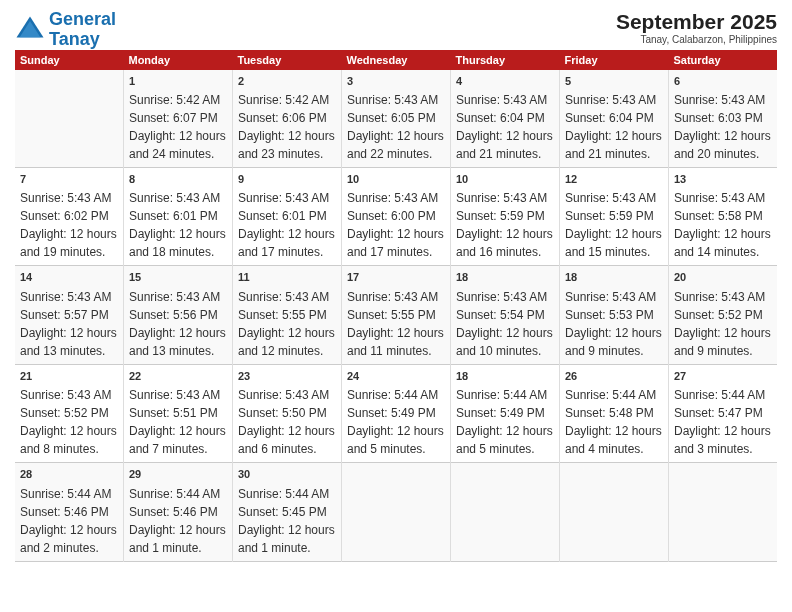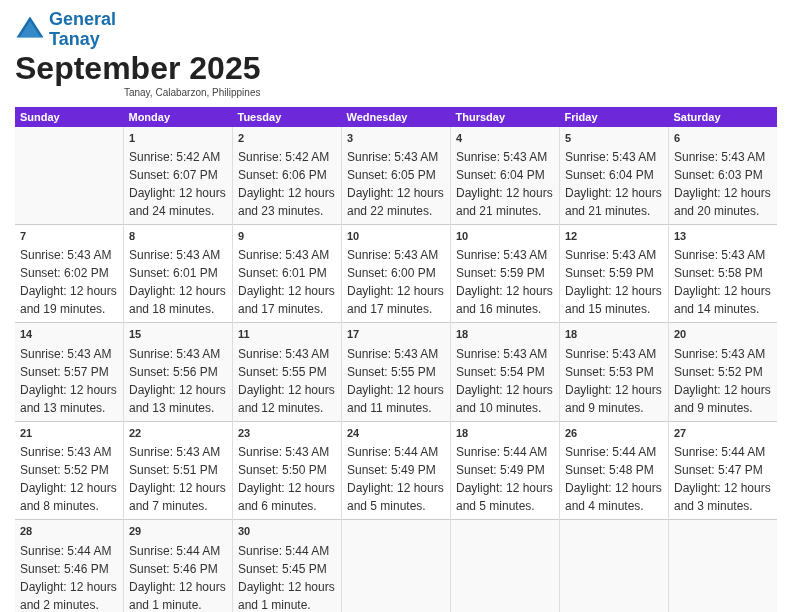--- a/index.html
+++ b/index.html
@@ -12,22 +12,21 @@
     }
     .page {
       width: 792px;
       height: 612px;
       padding: 10px 15px;
     }
     .header {
       display: flex;
       justify-content: space-between;
       align-items: flex-start;
-      margin-bottom: 9px;
-      flex-direction: column;
+      margin-bottom: 0;
     }
     .logo {
       display: flex;
       align-items: center;
     }
     .logo-text {
       font-size: 18px;
       font-weight: bold;
       color: #333;
       line-height: 1.1;
@@ -37,35 +36,35 @@
     }
     .logo-icon {
       width: 30px;
       height: 30px;
       margin-right: 4px;
     }
     .title-block {
       text-align: right;
     }
     .main-title {
-      font-size: 32px;
+      font-size: 21px;
       font-weight: bold;
       color: #222;
     }
     .subtitle {
       font-size: 10px;
       color: #444;
     }
     table {
       width: 100%;
       border-collapse: collapse;
       font-size: 10px;
     }
     thead tr th {
-      background-color: #6d28d9;
+      background-color: #b91c1c;
       color: white;
       text-align: left;
       padding: 4px 5px;
       font-size: 11px;
       font-weight: bold;
     }
     tbody tr {
       border-bottom: 1px solid #ccc;
     }
     tbody tr td {

